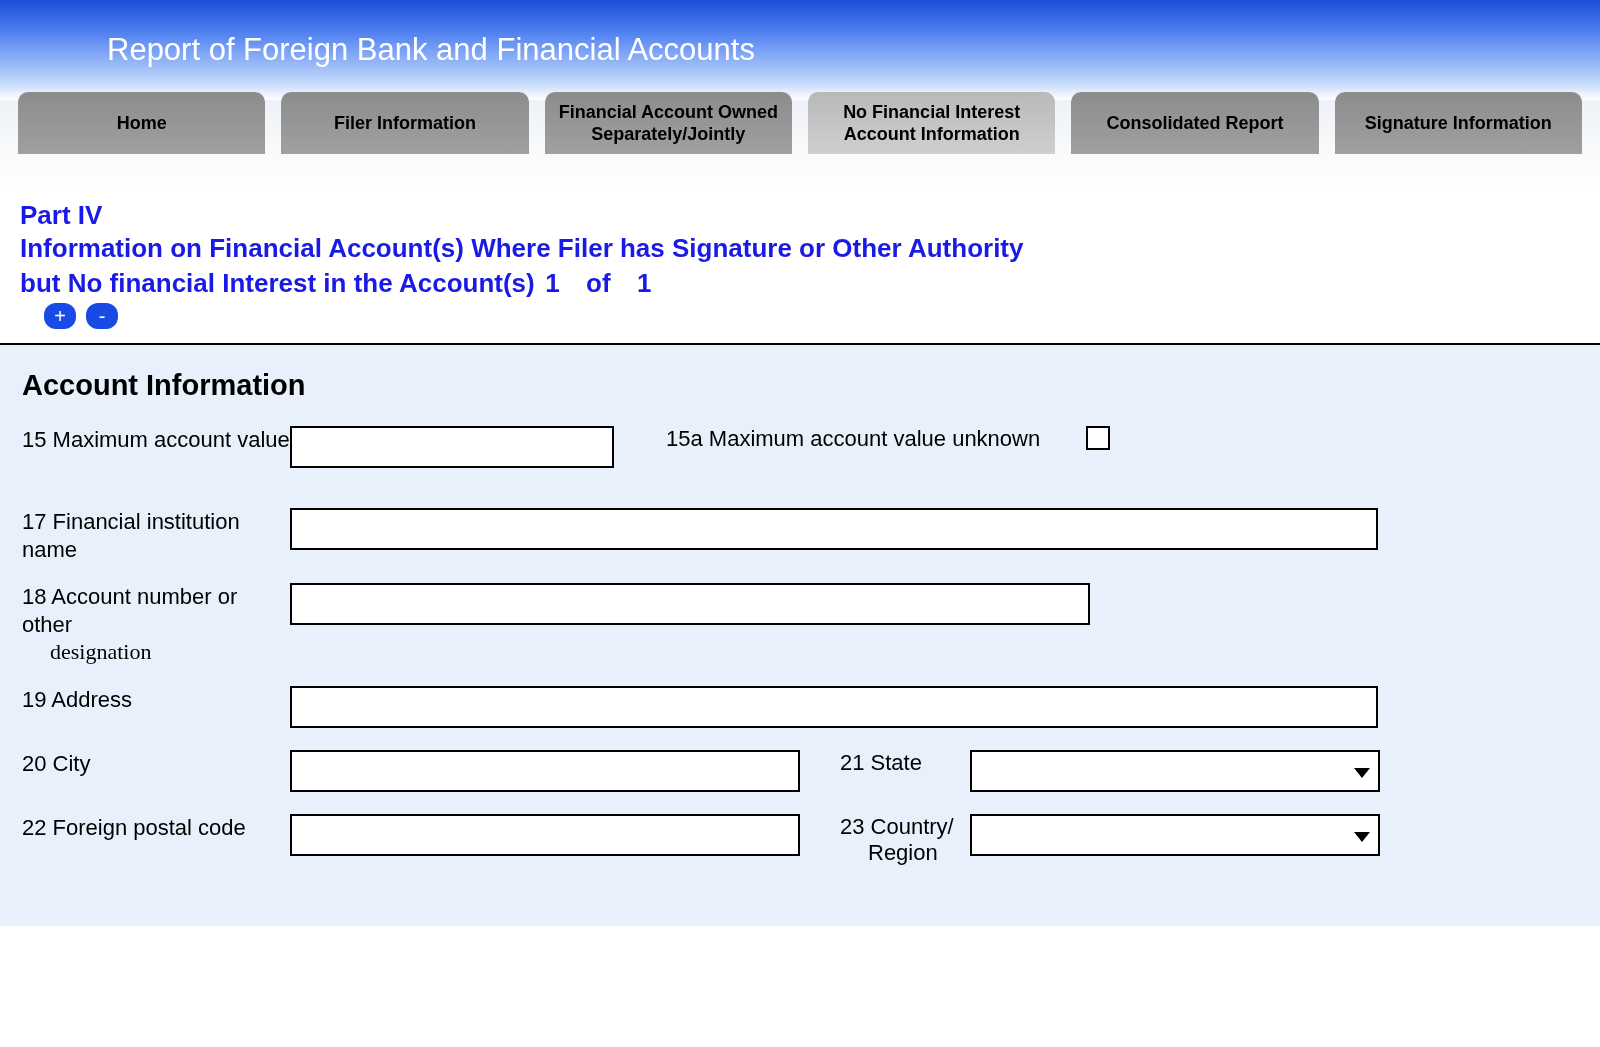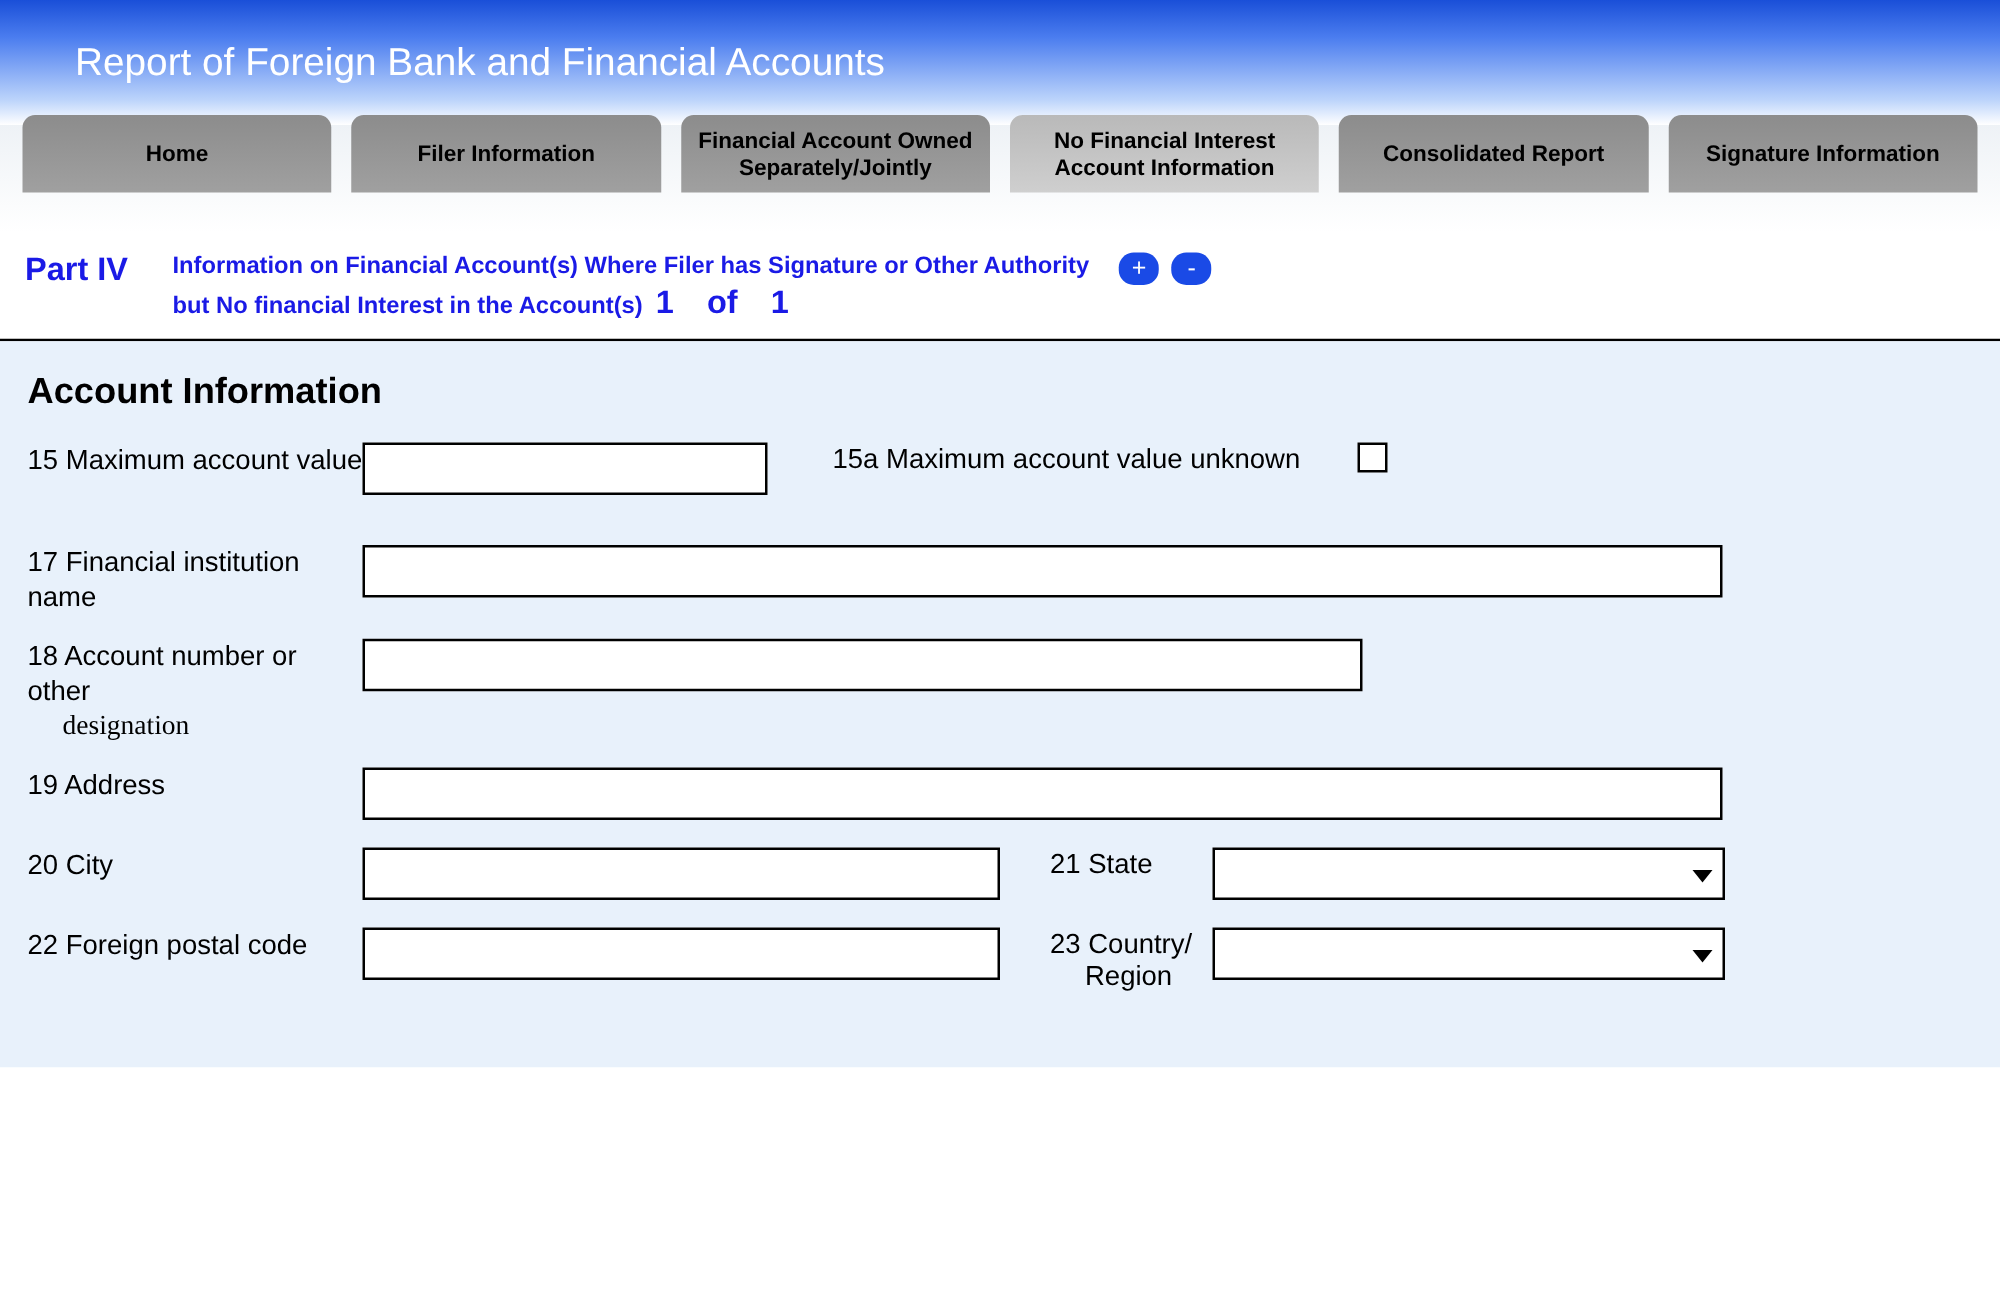--- a/index.html
+++ b/index.html
@@ -3,21 +3,21 @@
 <meta charset="utf-8">
 <style>
   * { box-sizing: border-box; margin: 0; padding: 0; }
   body {
     font-family: Arial, Helvetica, sans-serif;
     background: #fff;
     width: 1600px;
   }
   .banner {
     background: linear-gradient(to bottom, #1a4fd8 0%, #4b7def 30%, #bcd4fb 80%, #ffffff 100%);
-    padding: 32px 0 0 60px;
+    padding: 32px 0 0 107px;
     position: relative;
     height: 100px;
   }
   .banner-title {
     color: #fff;
     font-size: 31px;
     font-weight: 400;
   }
   .tabbar-wrap {
     background: linear-gradient(to bottom, #eef2f6 0%, #fff 95%);
@@ -50,30 +50,31 @@
     cursor: pointer;
   }
   .tab.active {
     background: linear-gradient(to bottom, #b9b9b9 0%, #cfcfcf 100%);
   }
   .part-header {
     display: flex;
     align-items: flex-start;
     padding: 10px 20px 14px 20px;
     border-bottom: 2px solid #000;
+    flex-direction: column;
   }
   .part-label {
     color: #1a1ae6;
     font-size: 26px;
     font-weight: 700;
     min-width: 118px;
   }
   .part-desc {
     color: #1a1ae6;
-    font-size: 19px;
+    font-size: 26px;
     font-weight: 700;
     max-width: 1010px;
     line-height: 1.35;
     margin-top: 40px;
   }
   .part-counter {
     color: #1a1ae6;
     font-size: 26px;
     font-weight: 700;
   }

